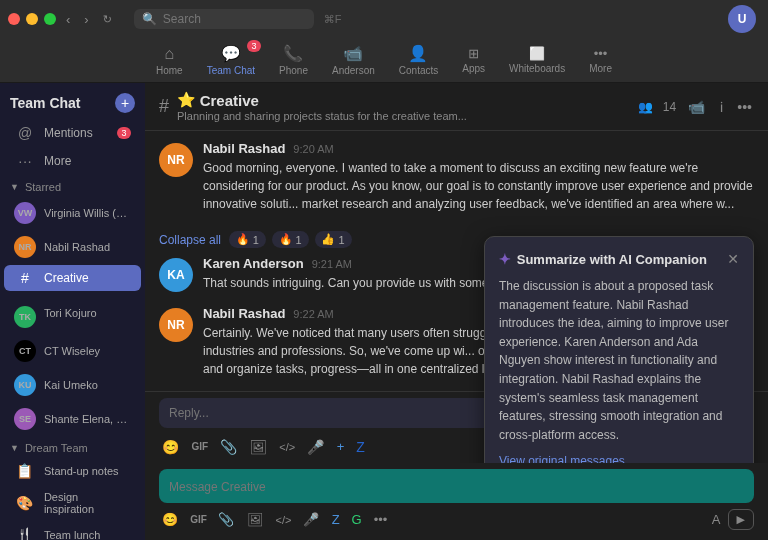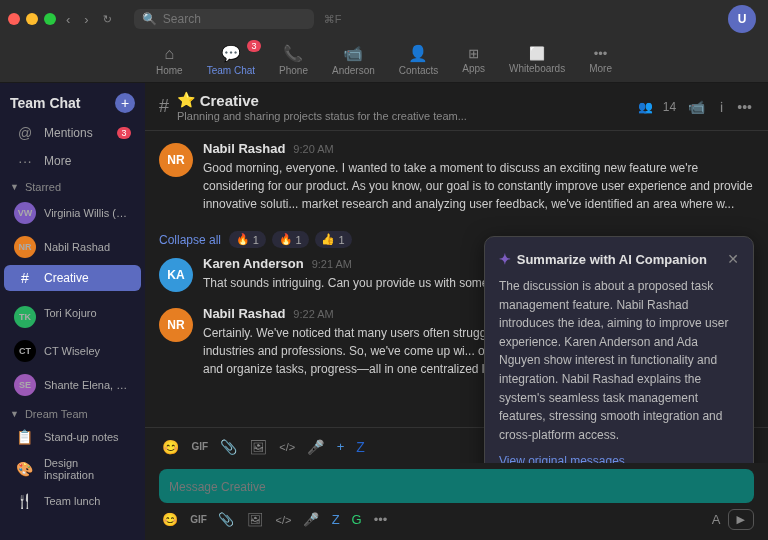--- a/index.html
+++ b/index.html
@@ -188,20 +188,24 @@
     </div>
     <div class="sidebar-item">
       <div class="item-avatar" style="background:#27ae60;margin-top:8px;">TK</div>
       <span style="font-size:11px;">Tori Kojuro</span>
     </div>
     <div class="sidebar-item">
       <div class="item-avatar" style="background:#000000;">CT</div>
       <span style="font-size:11px;">CT Wiseley</span>
     </div>
     <div class="sidebar-item">
+      <div class="item-avatar" style="background:#3498db;">KU</div>
+      <span style="font-size:11px;">Kai Umeko</span>
+    </div>
+    <div class="sidebar-item">
       <div class="item-avatar" style="background:#9b59b6;">SE</div>
       <span style="font-size:11px;overflow:hidden;text-overflow:ellipsis;white-space:nowrap;">Shante Elena, Daniel Bow...</span>
     </div>
 
     <div class="sidebar-section-label">
       <span class="chevron">▼</span>
       <span>Dream Team</span>
     </div>
     <div class="sidebar-item">
       <span class="item-icon">📋</span>
@@ -294,20 +298,23 @@
             <span>Summarize with AI Companion</span>
           </span>
           <button class="ai-close-btn">✕</button>
         </div>
         <div class="ai-text">The discussion is about a proposed task management feature. Nabil Rashad introduces the idea, aiming to improve user experience. Karen Anderson and Ada Nguyen show interest in functionality and integration. Nabil Rashad explains the system's seamless task management features, stressing smooth integration and cross-platform access.</div>
         <a class="ai-link">View original messages</a>
 
       </div>
 
       <div class="reply-section">
+        <div class="reply-box">
+          <input type="text" style="background: none; border: none; outline: none; color: rgb(136, 136, 136); font-size: 12px; width: 100%;" placeholder="Reply...">
+        </div>
         <div class="reply-toolbar">
           <button class="reply-tool-btn">😊</button>
           <button class="reply-tool-btn" style="font-size:10px;font-weight:bold;color:#888;">GIF</button>
           <button class="reply-tool-btn">📎</button>
           <button class="reply-tool-btn">🖼</button>
           <button class="reply-tool-btn" style="font-size:11px;">&lt;/&gt;</button>
           <button class="reply-tool-btn">🎤</button>
           <button class="reply-tool-btn" style="font-size:13px;color:#4a90d9;">+</button>
           <button class="reply-tool-btn" style="color:#2563cc;">Z</button>
           <div style="margin-left:auto; display:flex; align-items:center; gap:4px;">

